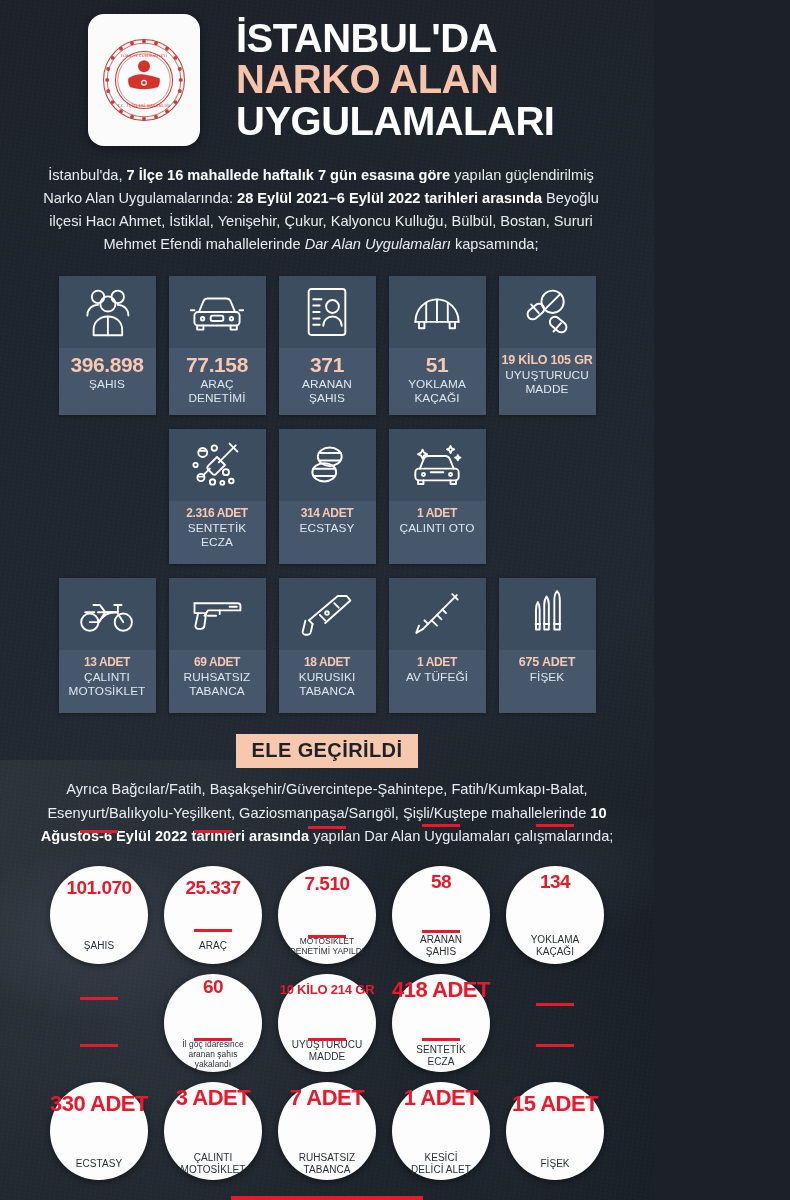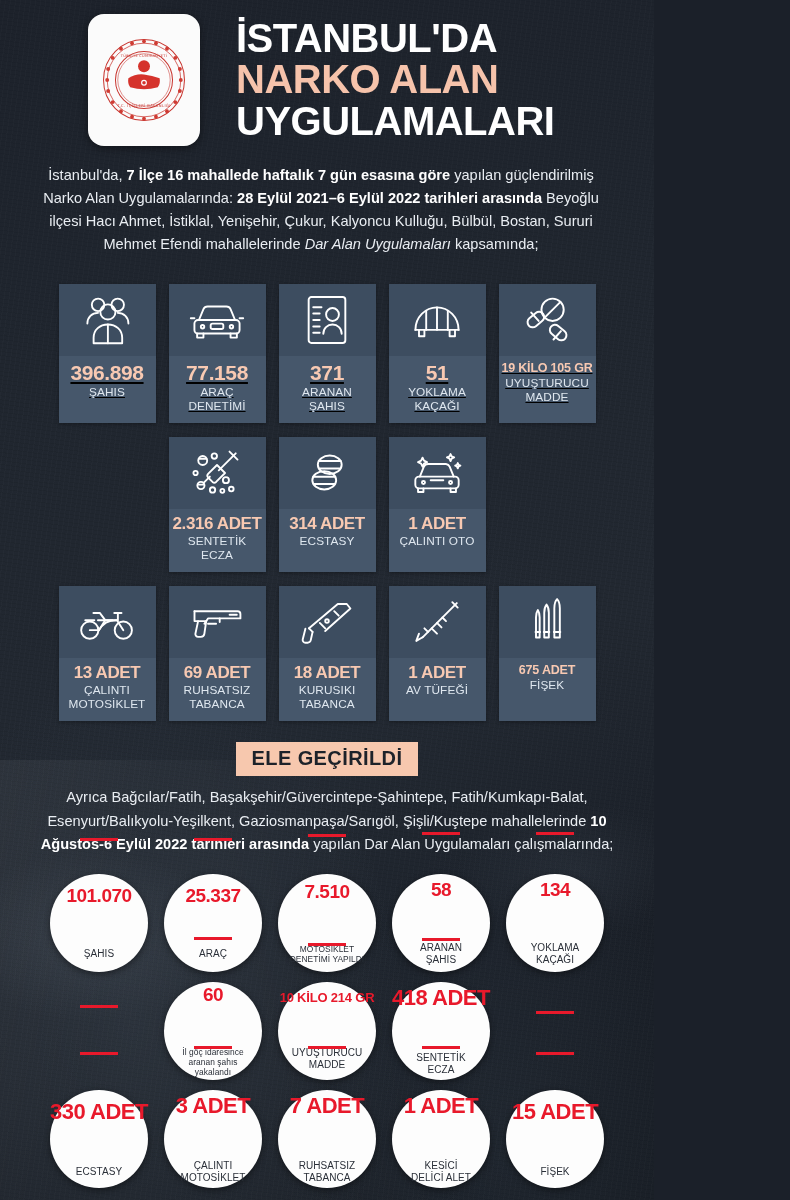--- a/index.html
+++ b/index.html
@@ -107,21 +107,21 @@
     padding: 10px 36px 0 36px;
   }
   .intro2 b { font-weight: bold; color: #ffffff; }
 
   
   .box-row {
     display: flex;
     justify-content: center;
     gap: 13px;
   }
-  .row1 { margin-top: 28px; text-decoration: underline; }
+  .row1 { margin-top: 20px; }
   .row2 { margin-top: 14px; }
   .row3 { margin-top: 14px; border-radius: 31px; }
 
   .stat-box {
     width: 97px;
     min-height: 135px;
     background: #46576b;
     display: flex;
     flex-direction: column;
     align-items: center;
@@ -149,21 +149,21 @@
   .stat-num {
     color: #f8c9b2;
     font-weight: bold;
     font-size: 21px;
     line-height: 1.05;
     letter-spacing: -0.4px;
     text-align: center;
     white-space: nowrap;
   }
   .stat-num.sm { font-size: 12.5px; letter-spacing: -0.2px; }
-  .stat-num.md { font-size: 17px; }
+  .stat-num.md { font-size: 12px; }
   .stat-label {
     color: #dfe7ef;
     font-size: 11.8px;
     line-height: 1.18;
     text-align: center;
     text-transform: uppercase;
     margin-top: 2px;
     letter-spacing: 0.1px;
   }
 

